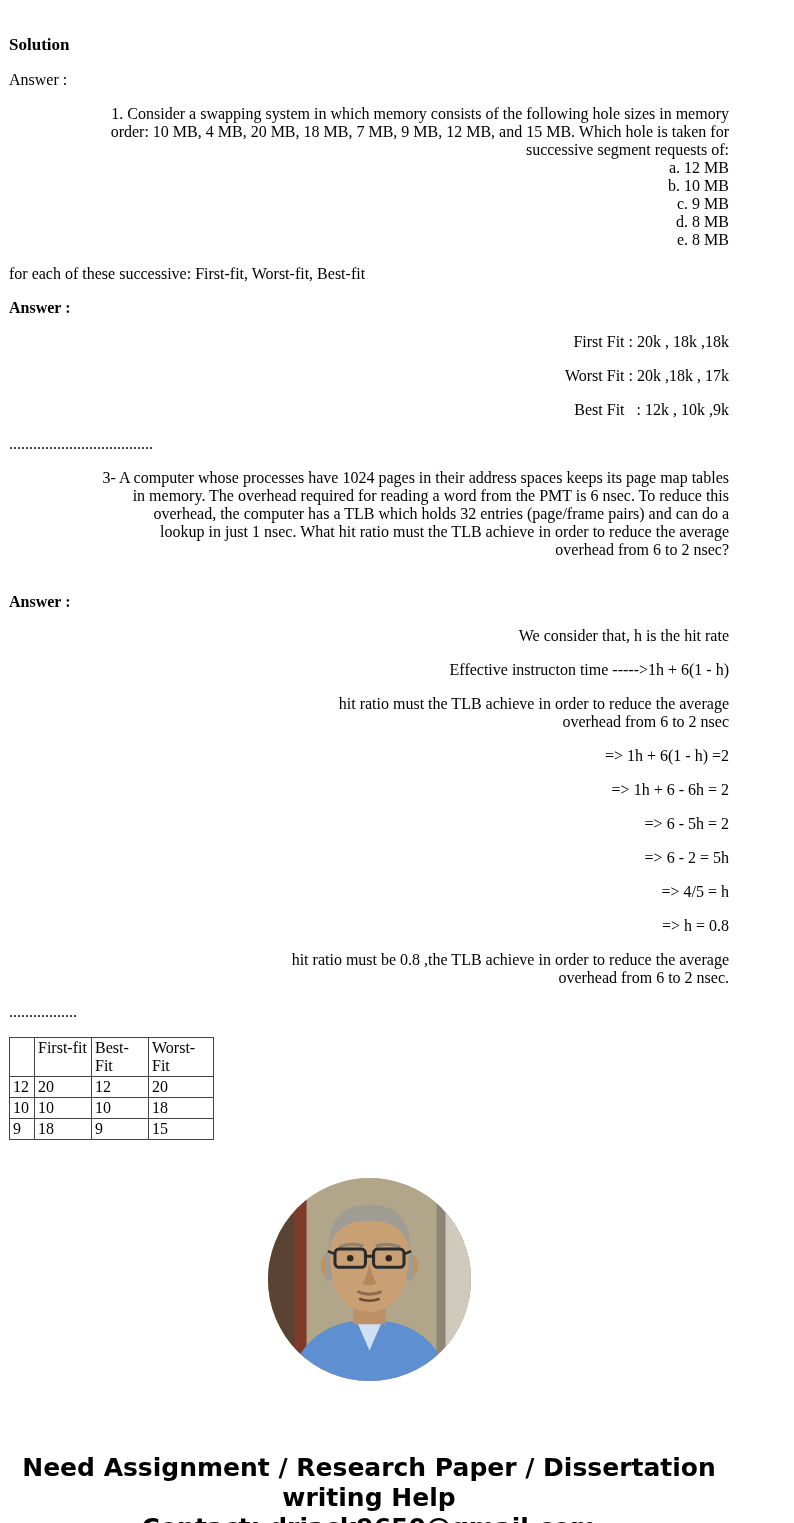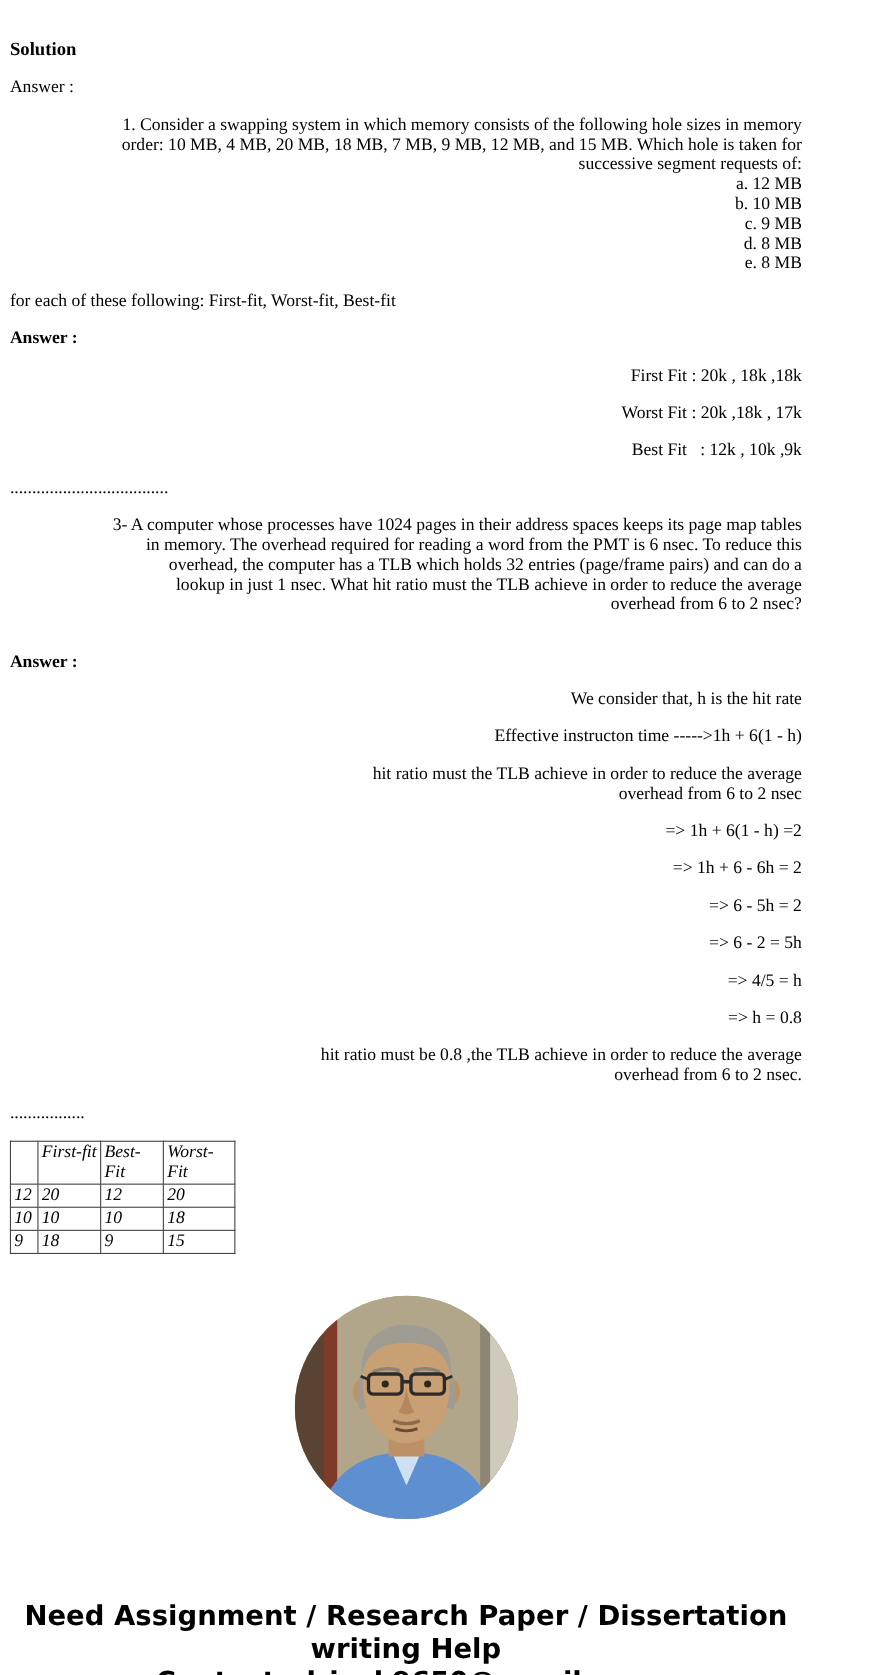--- a/index.html
+++ b/index.html
@@ -24,21 +24,20 @@
     margin: 0 0 16px 0;
   }
   .bold { font-weight: bold; }
   .pre { white-space: pre-wrap; text-align: right; }
   .mt-lg { margin-top: 34px !important; }
 
   table.results {
     border-collapse: collapse;
     margin-top: 16px;
     font-size: 16px;
-    font-style: italic;
   }
   table.results td {
     border: 1px solid #444;
     padding: 1px 3px;
     line-height: 18px;
     vertical-align: top;
     text-align: left;
   }
   table.results td:nth-child(1) { width: 18px; }
   table.results td:nth-child(2) { width: 50px; }
@@ -80,21 +79,21 @@
 
   <p class="pre">1. Consider a swapping system in which memory consists of the following hole sizes in memory
 order: 10 MB, 4 MB, 20 MB, 18 MB, 7 MB, 9 MB, 12 MB, and 15 MB. Which hole is taken for
 successive segment requests of:
 a. 12 MB
 b. 10 MB
 c. 9 MB
 d. 8 MB
 e. 8 MB</p>
 
-  <p>for each of these following: First-fit, Worst-fit, Best-fit</p>
+  <p>for each of these successive: First-fit, Worst-fit, Best-fit</p>
 
   <p class="bold">Answer :</p>
 
   <p class="pre">First Fit : 20k , 18k ,18k</p>
   <p class="pre">Worst Fit : 20k ,18k , 17k</p>
   <p class="pre">Best Fit   : 12k , 10k ,9k</p>
 
   <p>....................................</p>
 
   <p class="pre">3- A computer whose processes have 1024 pages in their address spaces keeps its page map tables

